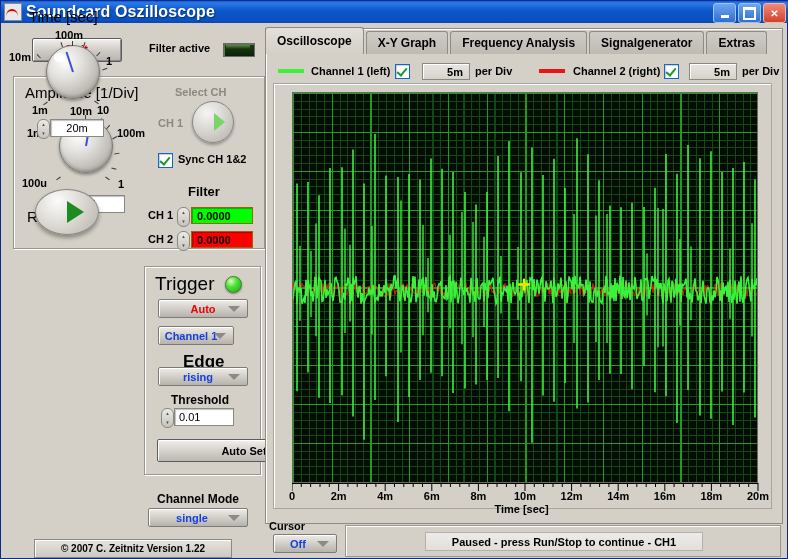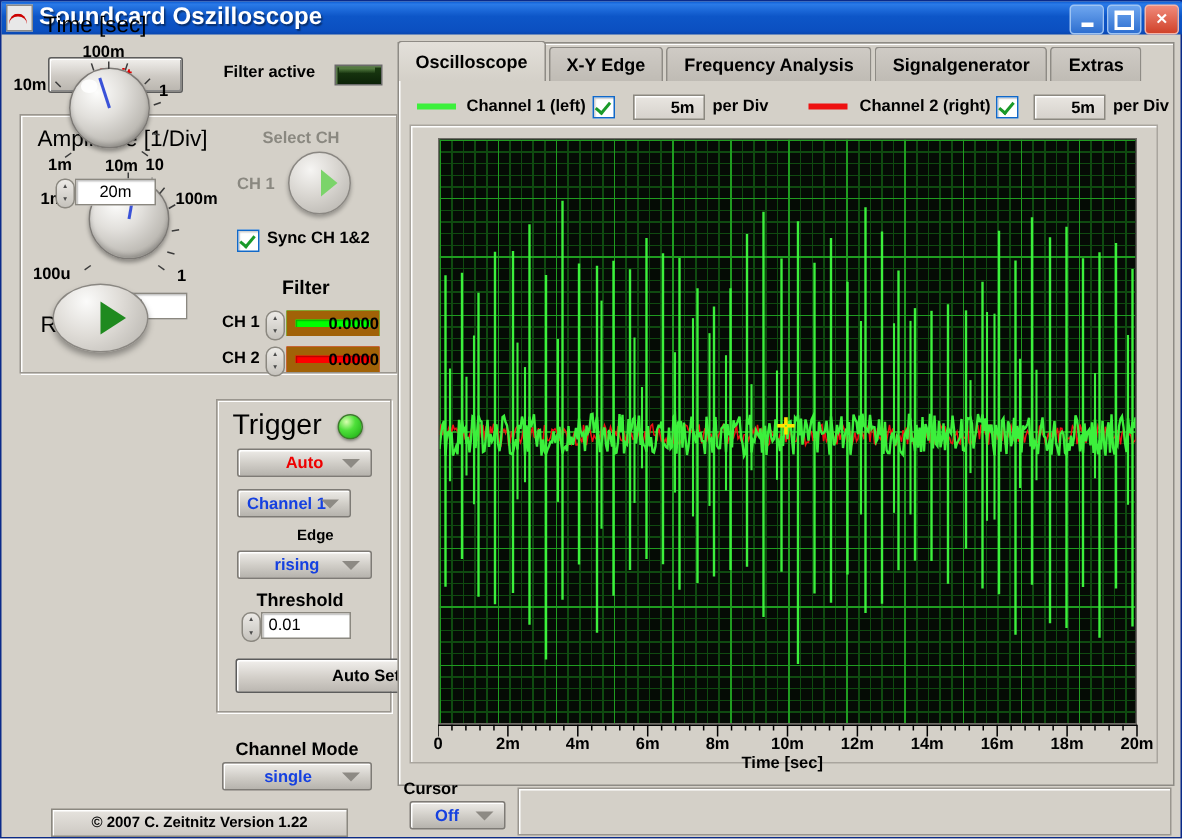--- a/index.html
+++ b/index.html
@@ -75,22 +75,22 @@
   
   .numbox{position:absolute;display:flex;align-items:stretch;}
   .spin{width:11px;height:18px;border:1px solid #8b8880;border-radius:6px;
      background:linear-gradient(180deg,#eceae6,#c6c3bd);
      display:flex;flex-direction:column;align-items:center;justify-content:space-around;
      font-size:5px;color:#4a4a4a;line-height:5px;}
   .numfield{border:1px solid #8b8880;background:#fff;
      box-shadow:inset 1px 1px 1px rgba(0,0,0,.25);
      font-size:11px;color:#000;display:flex;align-items:center;padding:0 4px;height:18px;box-sizing:border-box;}
 
-  .offsetfield{border:6px solid #a16207;font-size:11px;font-weight:bold;
-     display:flex;align-items:center;padding:0 22px;height:17px;box-sizing:border-box;
+  .offsetfield{border:1px solid #a16207;font-size:11px;font-weight:bold;
+     display:flex;align-items:center;padding:0 5px;height:17px;box-sizing:border-box;
      box-shadow:inset 1px 1px 1px rgba(0,0,0,.3);}
 
   
   .chk{width:13px;height:13px;border:1px solid #1168c8;background:#fff;
      box-shadow:inset 1px 1px 1px rgba(0,0,0,.2);position:relative;}
   .chk:after{content:"";position:absolute;left:3px;top:1px;width:4px;height:8px;
      border:solid #1a9a2a;border-width:0 2px 2px 0;transform:rotate(40deg);}
 
   
   .ch-round{width:40px;height:40px;border-radius:50%;
@@ -311,21 +311,21 @@
     <div class="ring" style="position:absolute;left:13px;top:32px;width:90px;color:#ee0000;">
       <span>Auto</span>
       <span class="arrow"></span>
     </div>
 
     <div class="ring" style="position:absolute;left:13px;top:59px;width:76px;color:#1540e0;">
       <span style="margin-right:10px;">Channel 1</span>
       <span class="arrow"></span>
     </div>
 
-    <div class="small-bold" style="position:absolute;left:38px;top:85px;font-size:10px;margin-left:15px;">Edge</div>
+    <div class="small-bold" style="position:absolute;left:38px;top:85px;font-size:17px;">Edge</div>
     <div class="ring" style="position:absolute;left:13px;top:100px;width:90px;color:#1540e0;">
       <span style="margin-right:10px;">rising</span>
       <span class="arrow"></span>
     </div>
 
     <div class="small-bold" style="position:absolute;left:26px;top:126px;font-size:12px;">Threshold</div>
     <div class="numbox" style="left:16px;top:141px;">
       <div class="spin">
           <span>▴</span>
           <span>▾</span>
@@ -340,21 +340,21 @@
   <div class="ring" style="position:absolute;left:147px;top:507px;width:100px;color:#1540e0;">
     <span style="margin-right:12px;">single</span>
     <span class="arrow"></span>
   </div>
 
   <div class="copyright">© 2007   C. Zeitnitz Version 1.22</div>
 
   <div id="tabbox"></div>
   <div class="tabstrip">
     <div class="tab active">Oscilloscope</div>
-    <div class="tab">X-Y Edge</div>
+    <div class="tab">X-Y Graph</div>
     <div class="tab">Frequency Analysis</div>
     <div class="tab">Signalgenerator</div>
     <div class="tab">Extras</div>
   </div>
 
   <div class="legend-line" style="left:277px;top:68px;width:26px;background:#3cf03c;"></div>
   <div class="legend-text" style="left:310px;top:64px;">Channel 1 (left)</div>
   <div class="chk" style="position:absolute;left:394px;top:63px;"></div>
   <div class="perdiv-box" style="left:421px;top:62px;">5m</div>
   <div class="legend-text" style="left:474px;top:64px;">per Div</div>
@@ -515,14 +515,15 @@
       <span style="left: 487px;">20m</span>
     </div>
   <div class="xtitle">Time [sec]</div>
 
   <div class="cursor-label">Cursor</div>
   <div class="ring" id="cursor-ring" style="color:#1540e0;">
     <span style="margin-right:14px;">Off</span>
     <span class="arrow"></span>
   </div>
   <div id="status-frame"></div>
+  <div id="status-text">Paused - press Run/Stop to continue - CH1</div>
 
 </div>
 
 </body></html>

